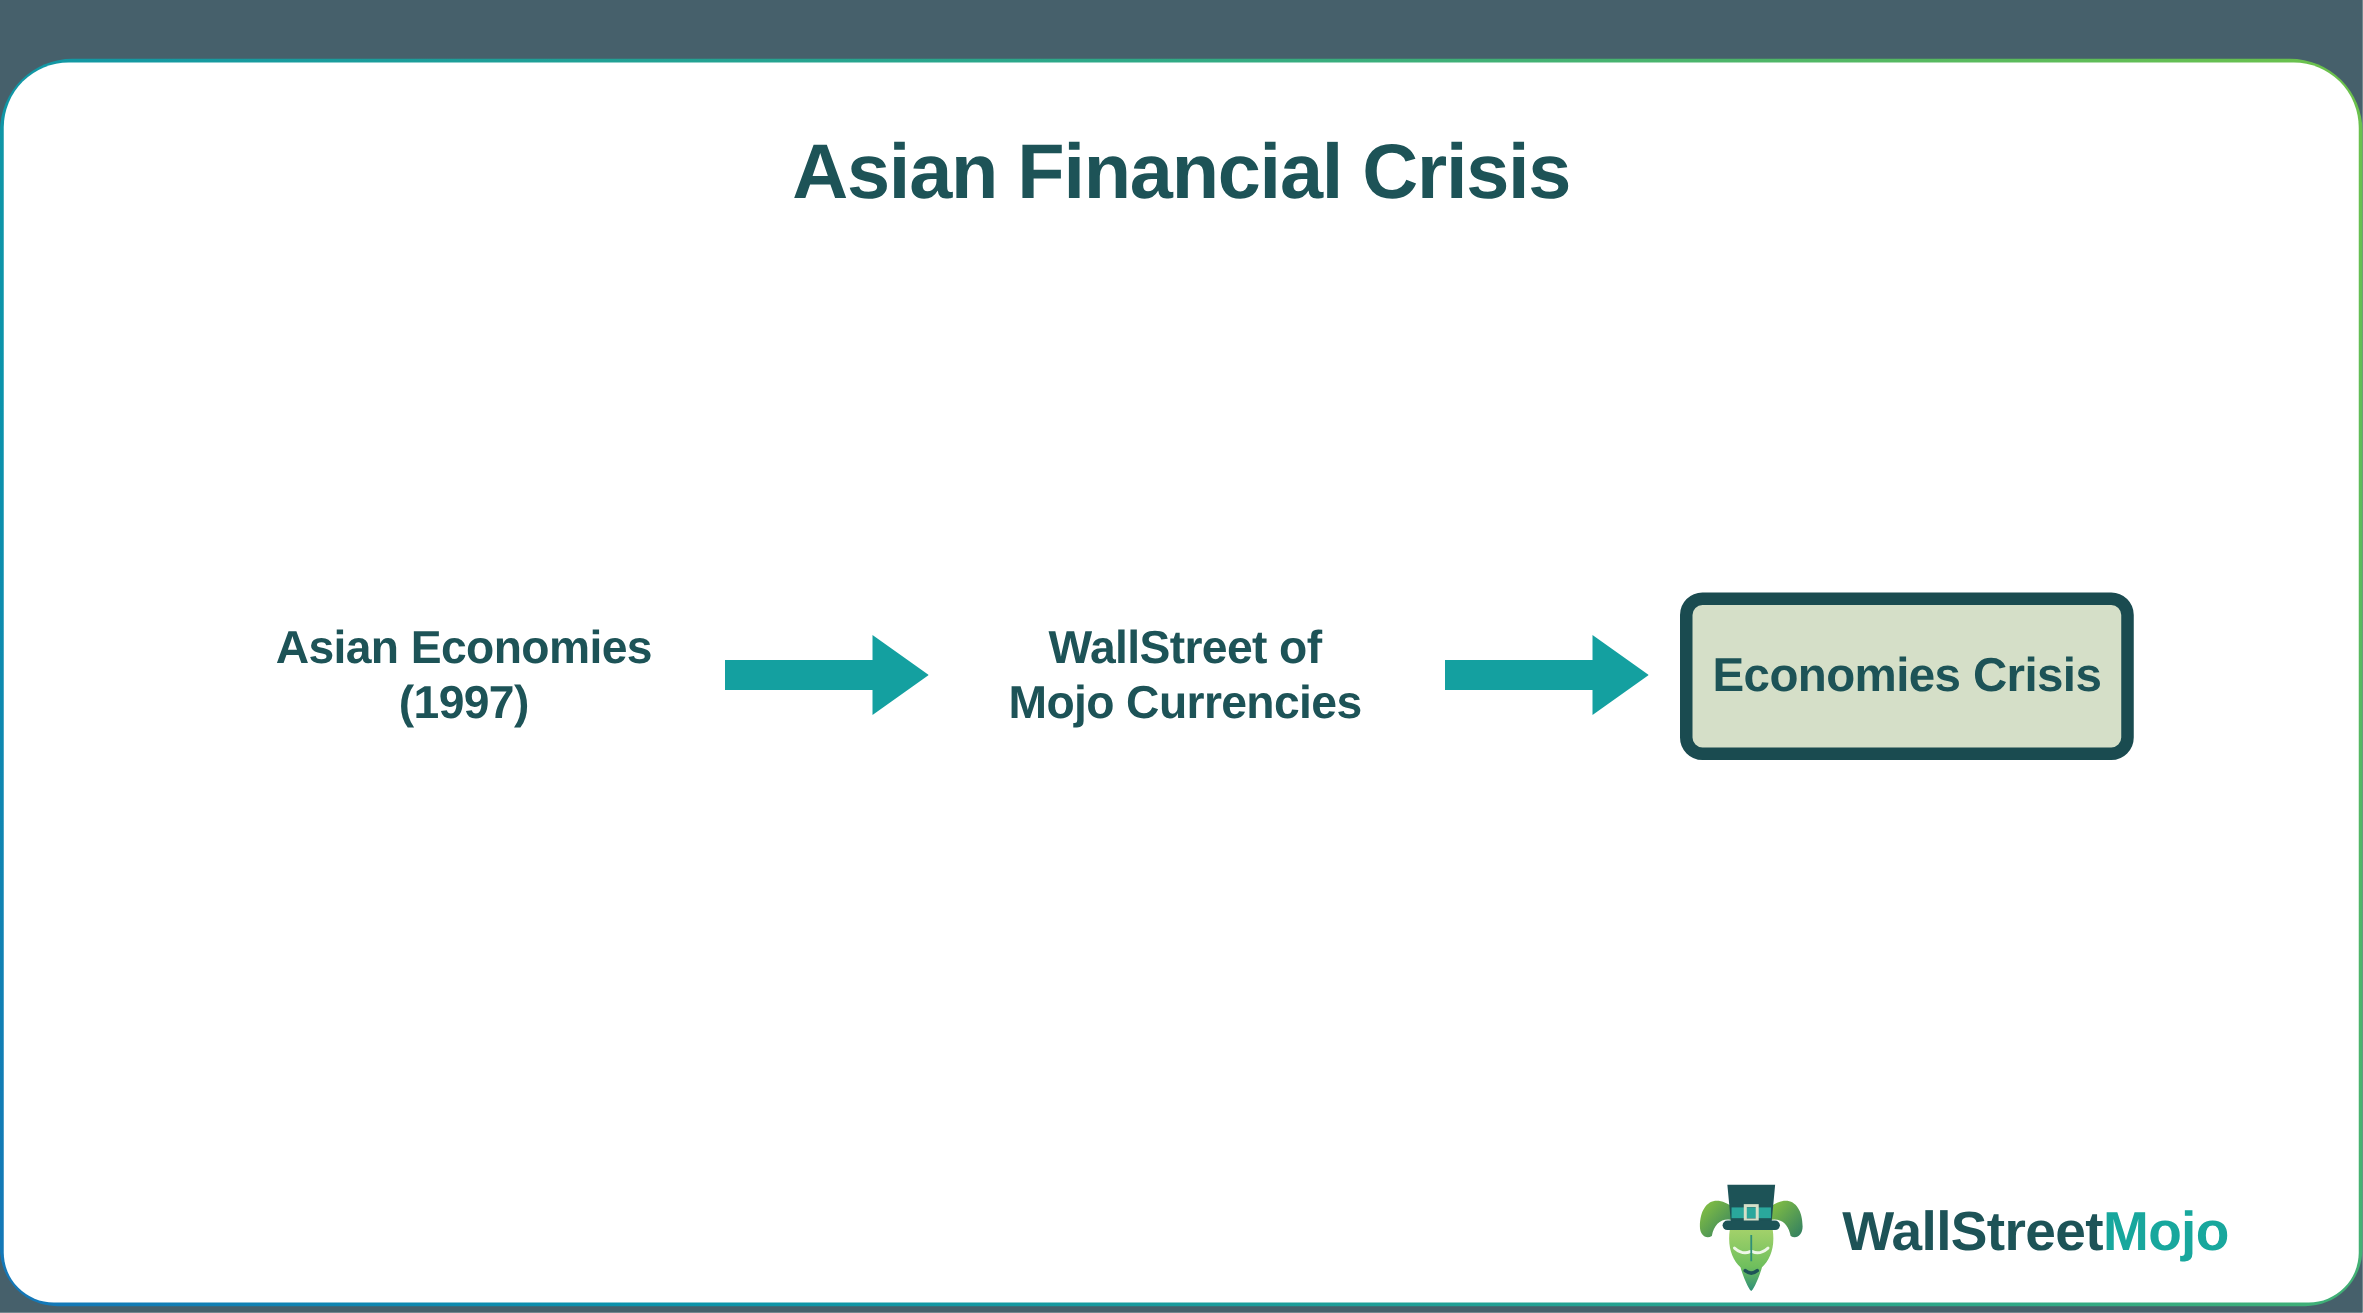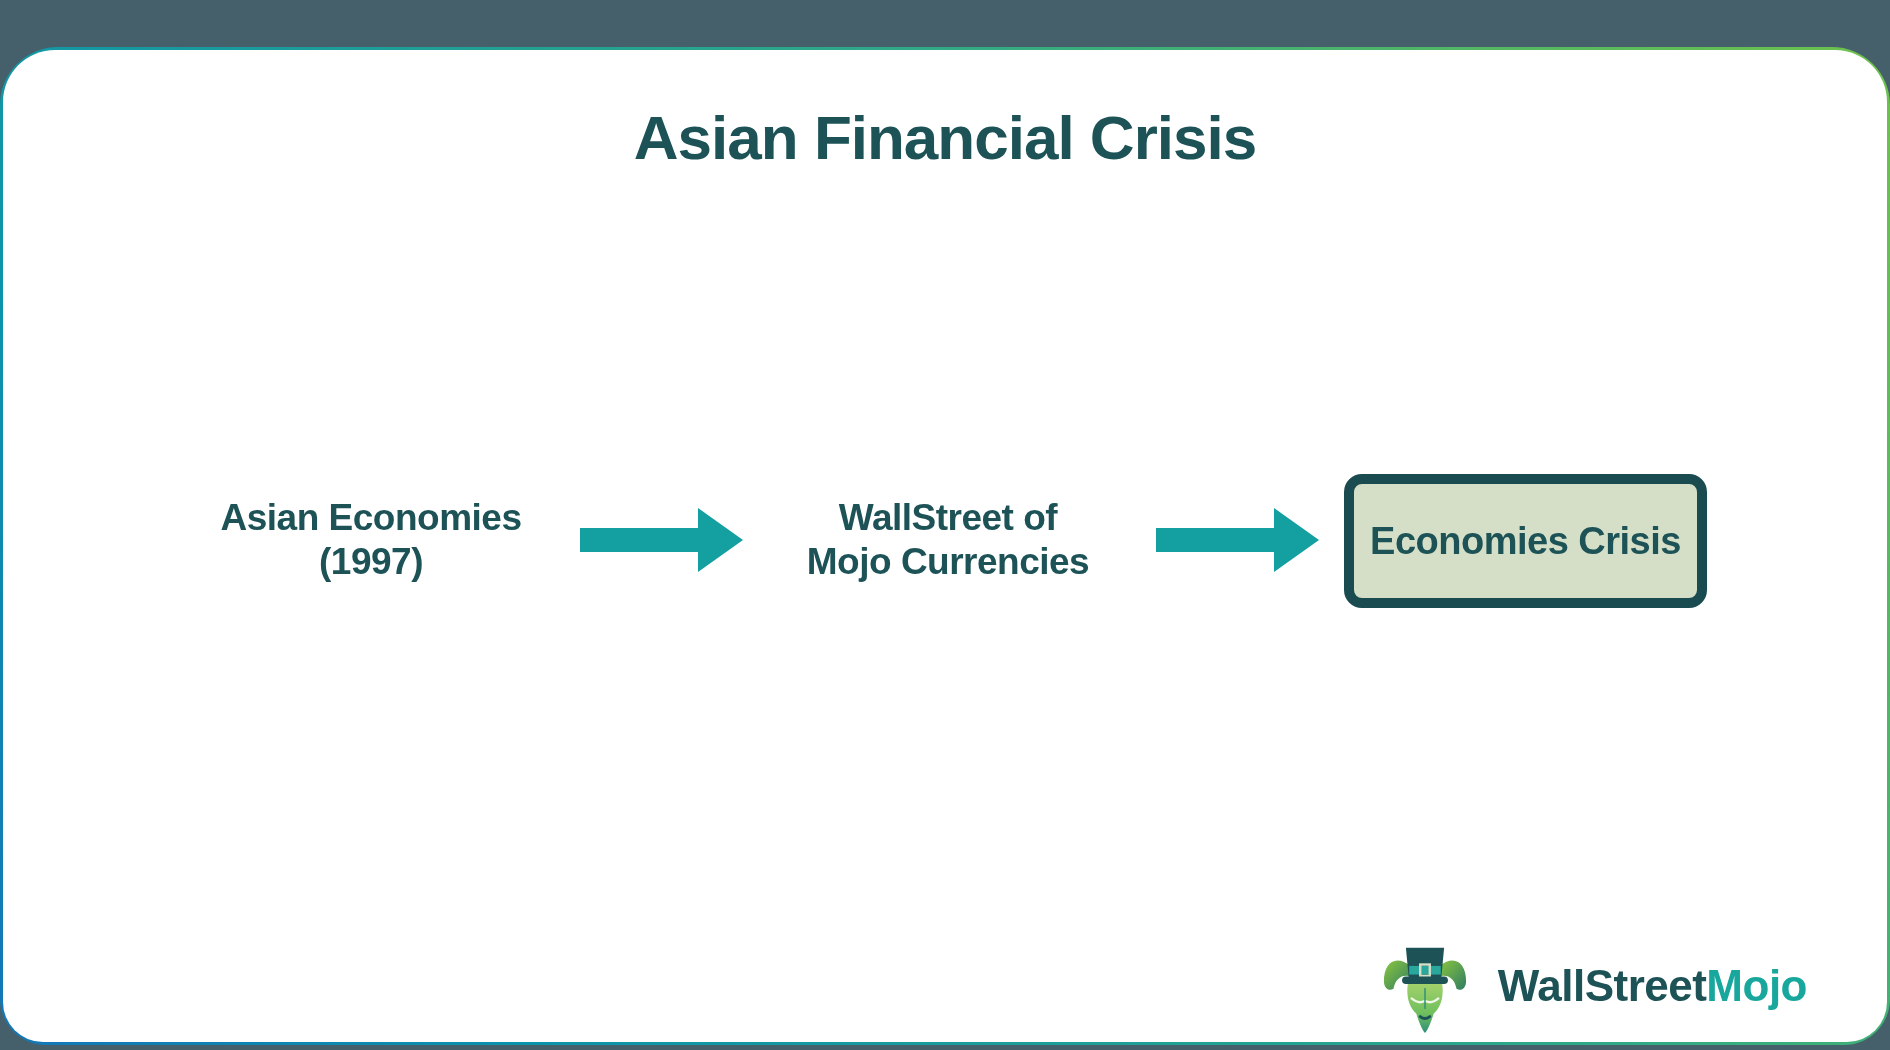--- a/index.html
+++ b/index.html
@@ -58,21 +58,21 @@
     display: flex;
     align-items: center;
     justify-content: center;
     font-size: 38px;
     font-weight: bold;
     letter-spacing: -0.5px;
     color: #1d5357;
   }
   .logo {
     position: absolute;
-    right: 80px; bottom: 8px;
+    right: 104px; bottom: 8px;
     display: flex;
     align-items: center;
     gap: 30px;
   }
   .logo-text {
     font-size: 44px;
     font-weight: bold;
     letter-spacing: -0.5px;
     white-space: nowrap;
   }

